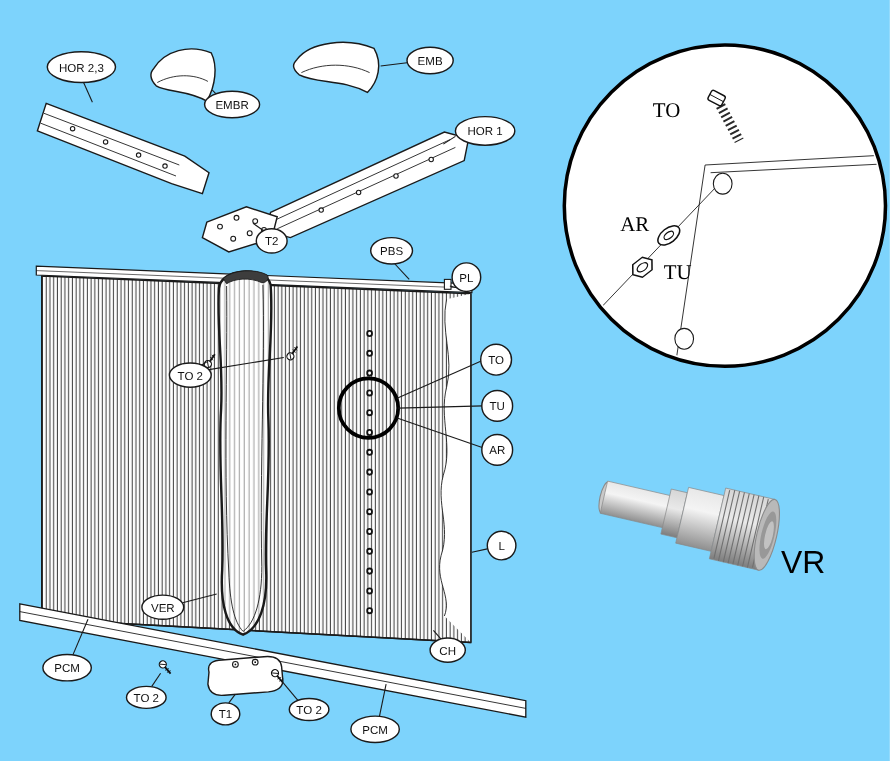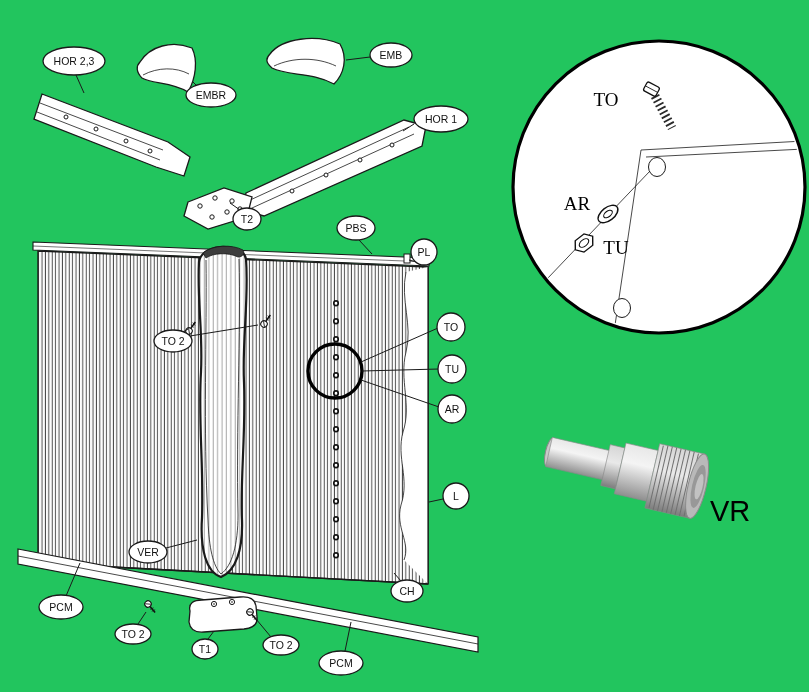--- a/index.html
+++ b/index.html
@@ -1,16 +1,16 @@
 <!DOCTYPE html>
 <html><head>
 <meta charset="utf-8">
 <style>
   html,body{margin:0;padding:0;background:#ffffff;}
-  .stage{position:relative;width:809px;height:692px;background:#22c55e;overflow:hidden;}
+  .stage{position:relative;width:809px;height:692px;background:#7dd3fc;overflow:hidden;}
   svg{display:block;}
   .bubble{fill:#fff;stroke:#1a1a1a;stroke-width:1.3;}
   .lbl{font:10.5px "Liberation Sans",sans-serif;fill:#111;text-anchor:middle;}
   .leader{stroke:#1a1a1a;stroke-width:1;fill:none;}
   .ol{fill:#fff;stroke:#1a1a1a;stroke-width:1.3;}
   .thin{stroke:#1a1a1a;stroke-width:0.8;fill:none;}
   .hole{fill:#fff;stroke:#1a1a1a;stroke-width:1;}
   .dlbl{font:19px "Liberation Serif",serif;fill:#000;text-anchor:middle;}
   .vrlbl{font:29px "Liberation Sans",sans-serif;fill:#000;}
 </style>

